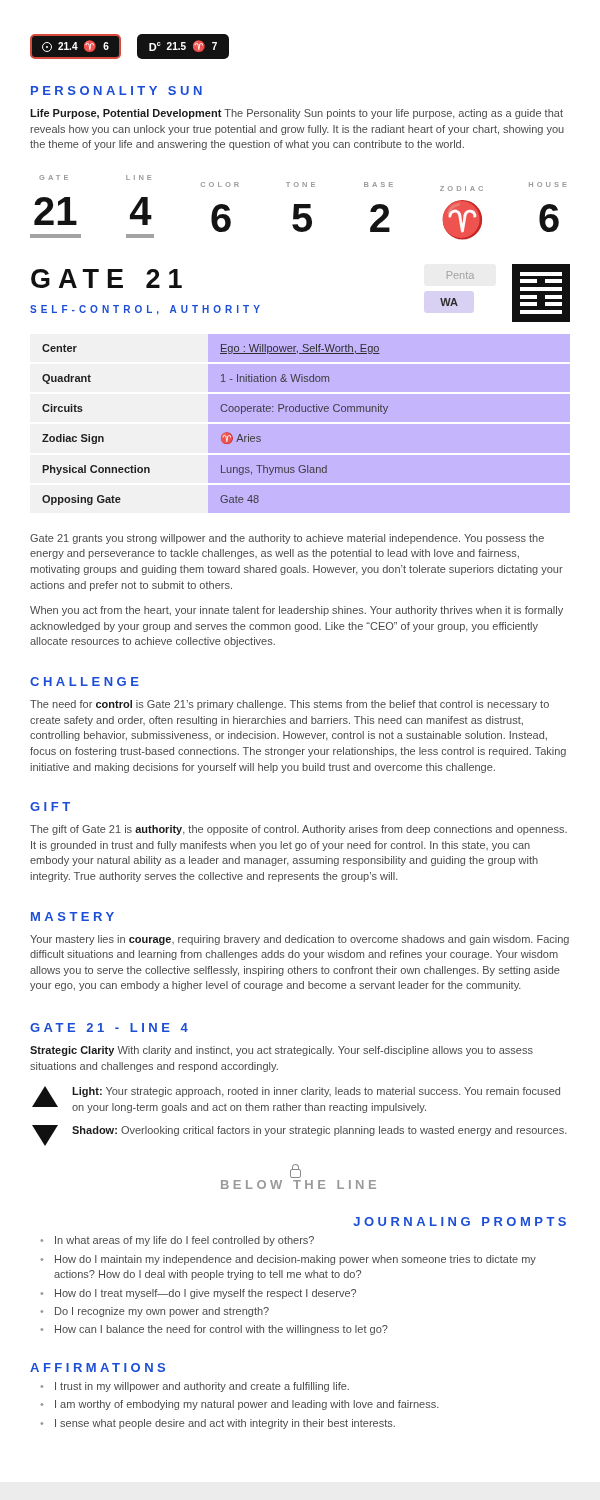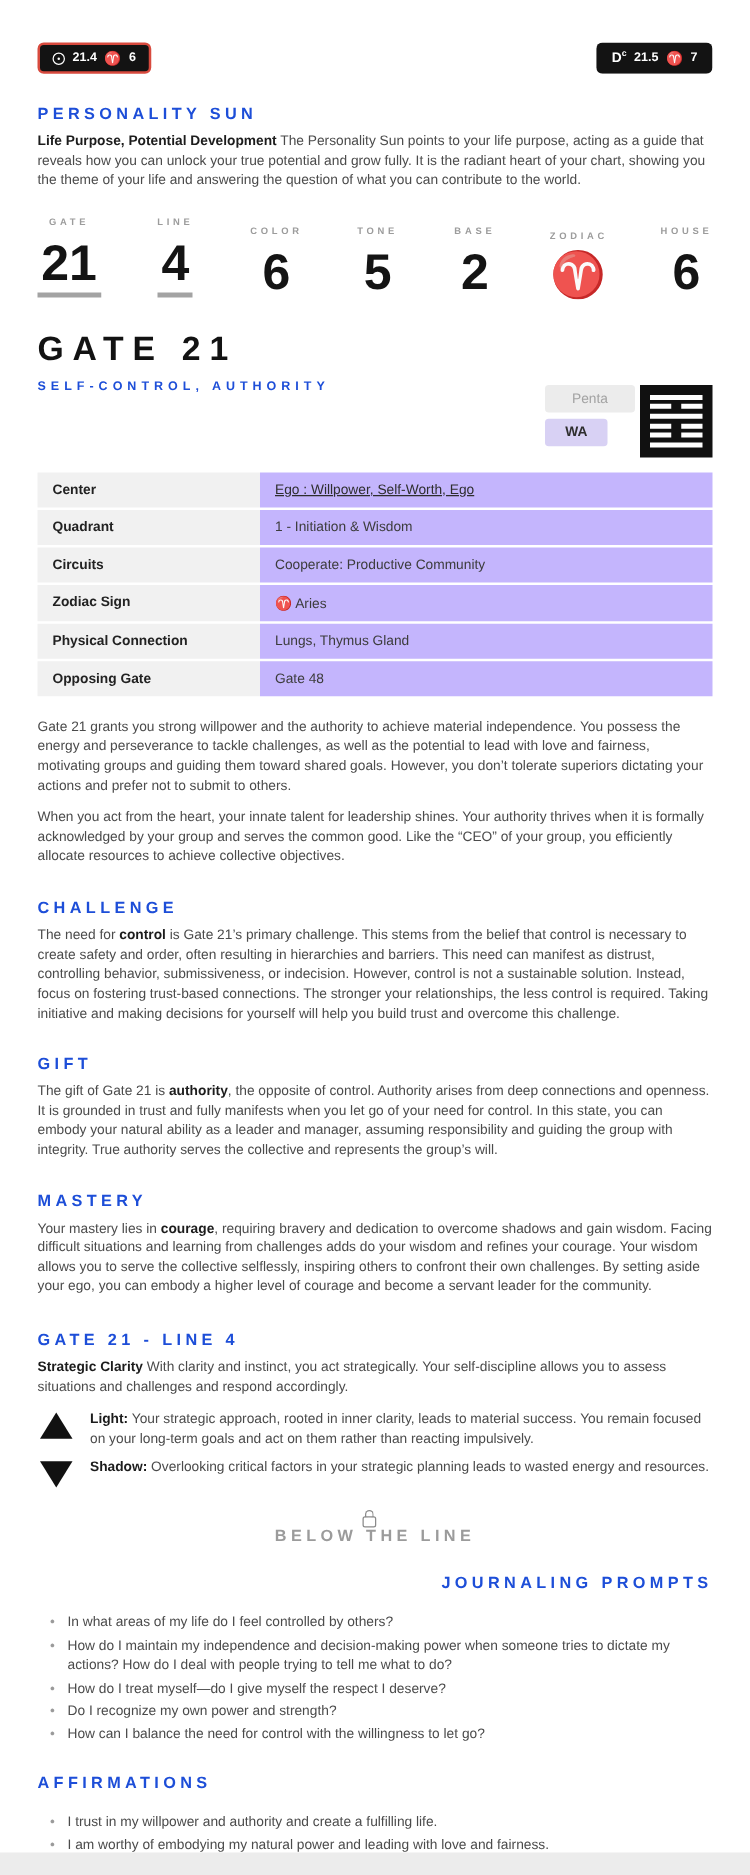--- a/index.html
+++ b/index.html
@@ -4,21 +4,21 @@
 <style>
   * { margin:0; padding:0; box-sizing:border-box; }
   html,body { background:#fff; }
   body {
     width:600px; height:1500px; overflow:hidden; position:relative;
     font-family:"Liberation Sans", sans-serif; color:#4b4b4b;
   }
   .page { padding:34px 30px 0 30px; }
 
   
-  .badges-row { display:flex; gap:16px; align-items:center;justify-content:space-between; }
+  .badges-row { display:flex; gap:16px; align-items:center; }
   .pbadge {
     display:inline-flex; align-items:center; gap:6px;
     background:#131313; color:#fff; font-size:10px; font-weight:700;
     padding:4px 10px; border-radius:5px; border:2px solid transparent; cursor:pointer;
   }
   .pbadge.selected { border-color:#d84a3e; }
   .sun-icon { width:10px; height:10px; border:1px solid #fff; border-radius:50%; position:relative; flex:none; }
   .sun-icon::after { content:""; position:absolute; inset:3px; background:#fff; border-radius:50%; }
   .moon-icon { font-size:11px; font-weight:700; line-height:1; }
   .moon-icon sup { font-size:7px; }
@@ -43,21 +43,21 @@
   .stat { text-align:center; min-width:36px; }
   .stat-label { font-size:7.5px; letter-spacing:3px; color:#9c9c9c; font-weight:700; margin-bottom:9px; }
   .stat-value { font-size:40px; font-weight:700; color:#141414; line-height:1; }
   .stat-value.underlined { display:inline-block; border-bottom:4px solid #a3a3a3; padding:0 3px 3px 3px; }
   .stat-value.glyph { font-weight:400; font-size:36px; }
 
   
   .gate-header { display:flex; justify-content:space-between; align-items:flex-start; margin-top:26px; }
   .gate-title { font-size:27px; font-weight:800; letter-spacing:7px; color:#121212; }
   .gate-subtitle { margin-top:9px; font-size:10px; font-weight:700; letter-spacing:4px; color:#1d4ed8; }
-  .gate-side { display:flex; gap:4px; align-items:flex-start;margin-top:44px; }
+  .gate-side { display:flex; gap:16px; align-items:flex-start; }
   .side-badges { display:flex; flex-direction:column; gap:5px; }
   .penta-badge { background:#ececec; color:#a3a3a3; font-size:11px; padding:5px 0; width:72px; text-align:center; border-radius:3px; cursor:pointer; }
   .wa-badge { background:#d8d1f4; color:#2e2e2e; font-size:11px; font-weight:700; padding:5px 0; width:50px; text-align:center; border-radius:3px; cursor:pointer; }
   .hexagram { width:58px; height:58px; background:#111; display:flex; flex-direction:column; justify-content:space-between; padding:8px; }
   .hex-line { height:4px; display:flex; justify-content:space-between; }
   .hex-line.solid { background:#fff; }
   .hex-line.broken span { width:17px; height:4px; background:#fff; display:block; }
 
   
   .info-table { margin-top:12px; }
@@ -70,21 +70,21 @@
   .polarity { display:flex; gap:14px; margin-top:10px; padding-left:2px; }
   .polarity .body-text { margin-top:0; }
   .tri-up { width:0; height:0; border-left:13px solid transparent; border-right:13px solid transparent; border-bottom:21px solid #111; flex:none; margin-top:2px; }
   .tri-down { width:0; height:0; border-left:13px solid transparent; border-right:13px solid transparent; border-top:21px solid #111; flex:none; margin-top:2px; }
 
   
   .lock-icon { position:relative; top:1px; width:11px; height:9px; border:1.6px solid #8a8a8a; border-radius:2px; display:inline-block; margin-right:9px; flex:none; }
   .lock-icon::before { content:""; position:absolute; top:-6px; left:1px; width:5px; height:5px; border:1.6px solid #8a8a8a; border-bottom:none; border-radius:4px 4px 0 0; }
 
   
-  .bullets { list-style:none; margin-top:18px; padding-left:10px; }
+  .bullets { list-style:none; margin-top:4px; padding-left:10px; }
   .bullets li { position:relative; padding-left:14px; margin-bottom:3px; font-size:11px; line-height:1.4; color:#4b4b4b; }
   .bullets li::before { content:"•"; position:absolute; left:0; top:0; color:#9a9a9a; }
 
   .footer-strip { position:absolute; left:0; right:0; bottom:0; height:18px; background:#ececec; }
 </style>
 </head>
 <body>
 
 <div class="page">
 

